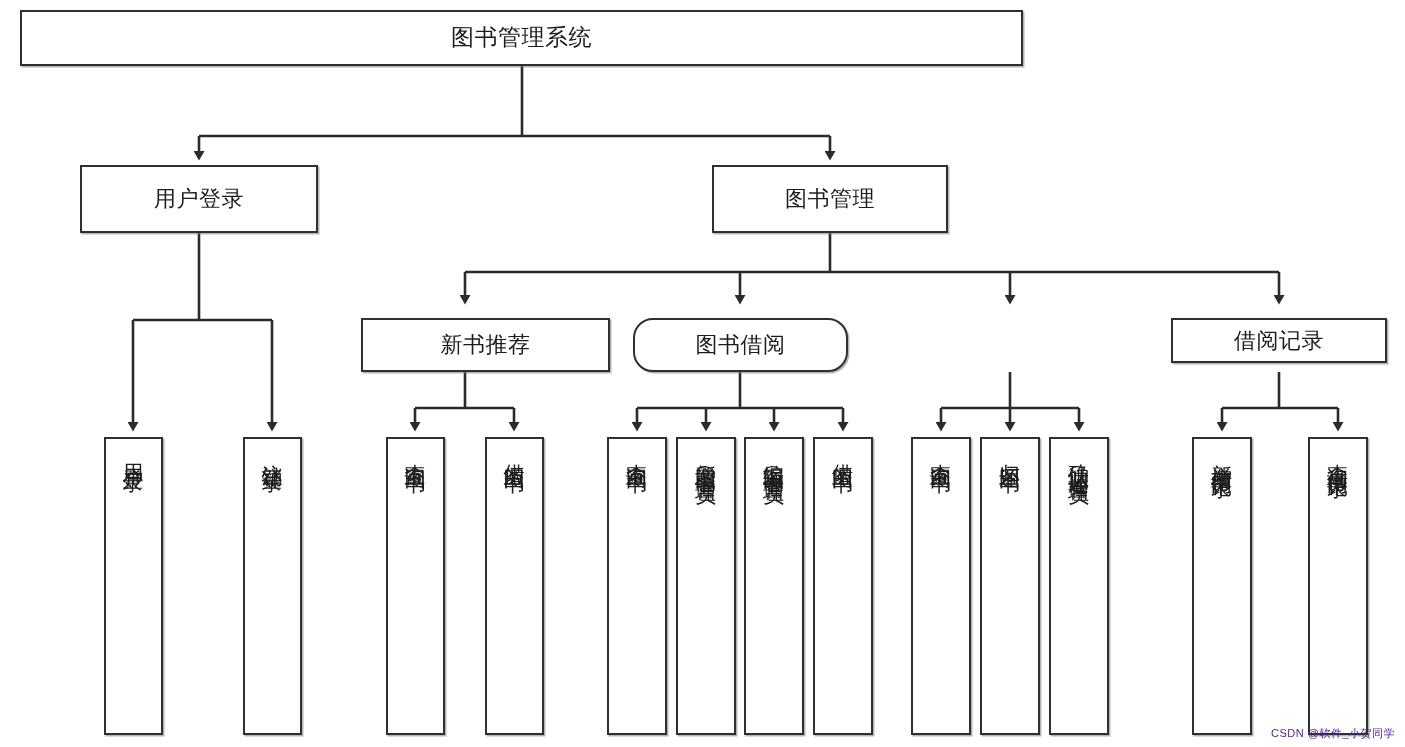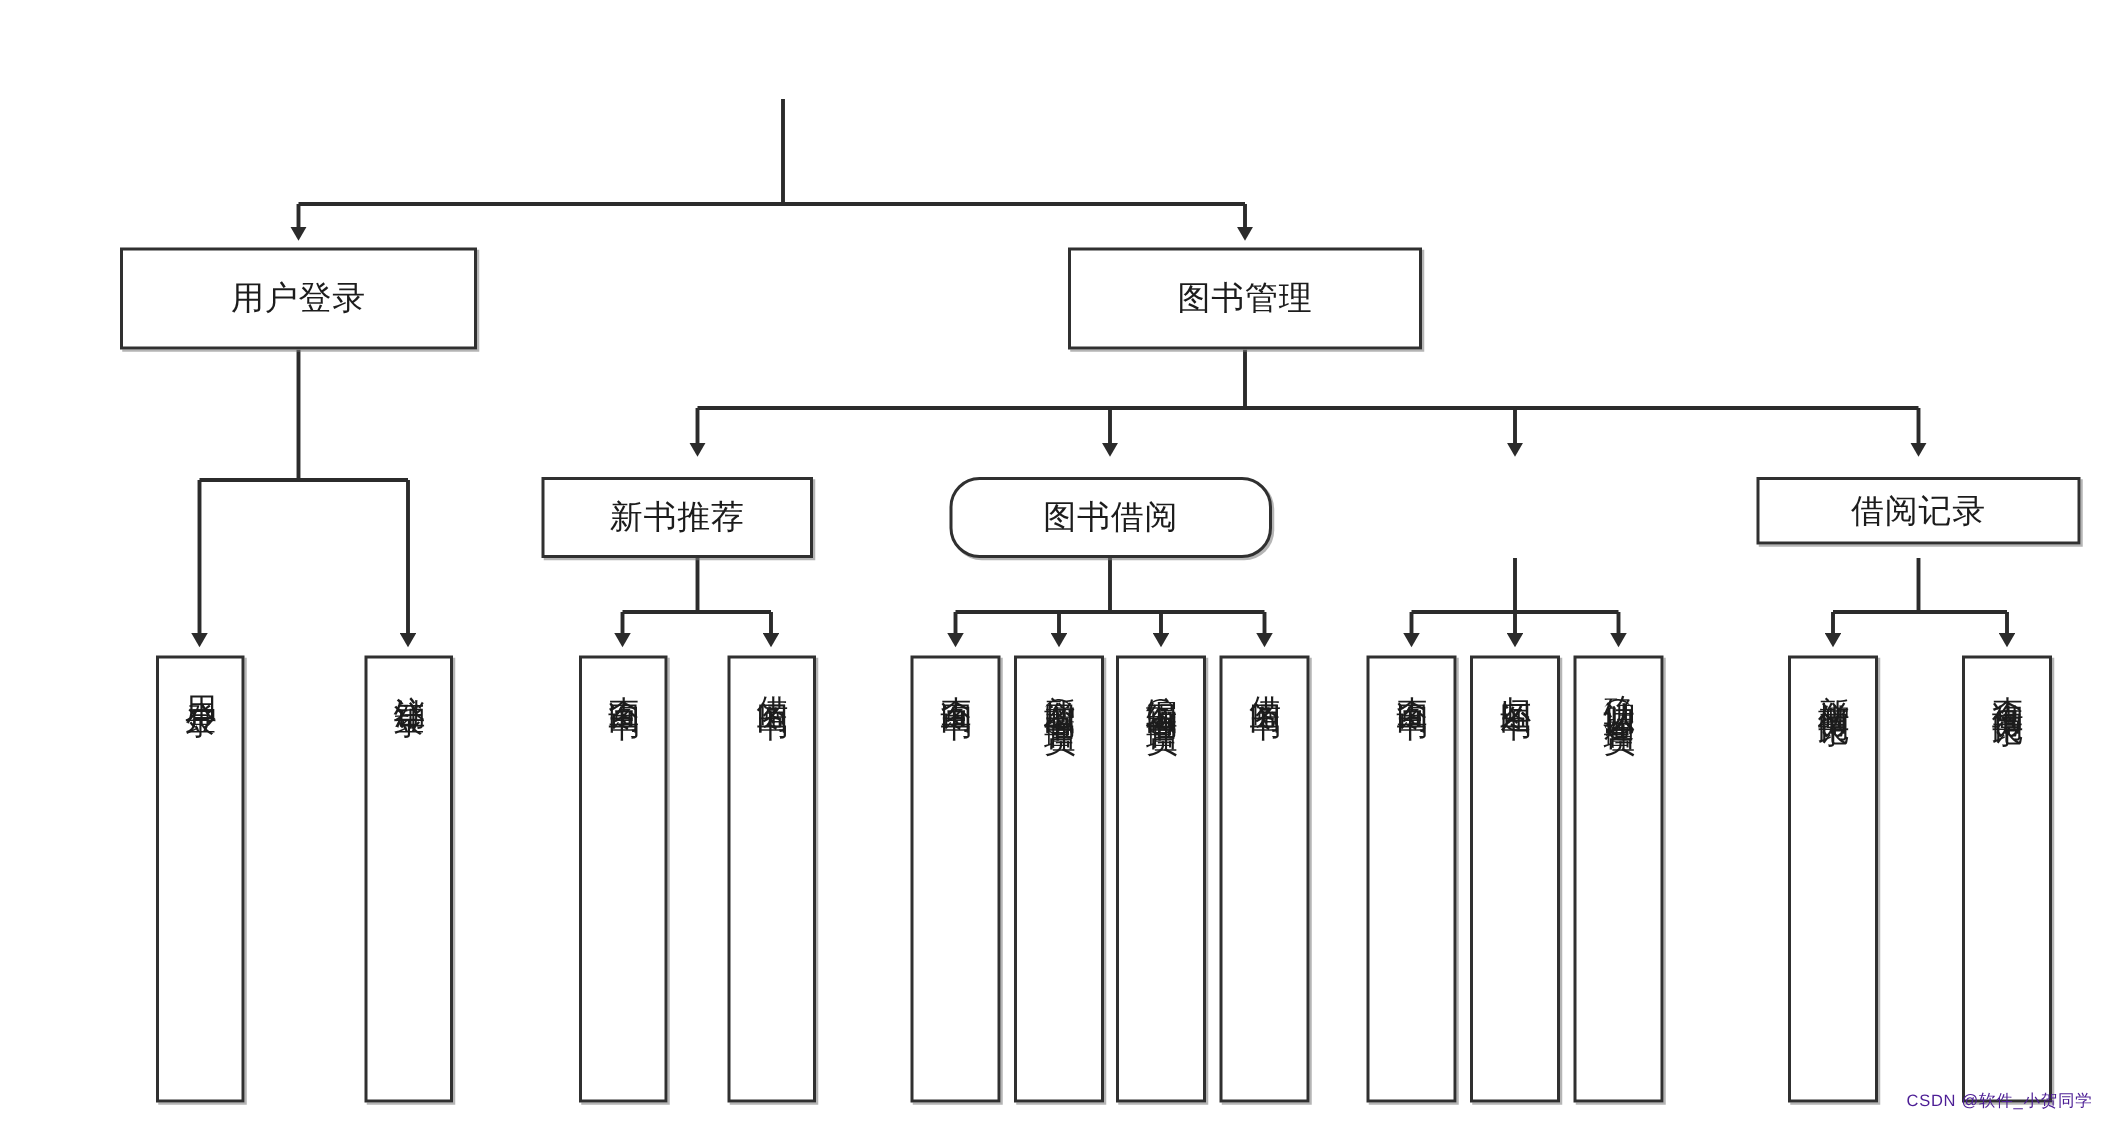--- a/index.html
+++ b/index.html
@@ -124,29 +124,32 @@
       <path d="M1010,408 L1010,423" marker-end="url(#arrow)"></path>
       <path d="M1079,408 L1079,423" marker-end="url(#arrow)"></path>
 
       <path d="M1279,372 L1279,408"></path>
       <path d="M1222,408 L1338,408"></path>
       <path d="M1222,408 L1222,423" marker-end="url(#arrow)"></path>
       <path d="M1338,408 L1338,423" marker-end="url(#arrow)"></path>
     </g>
   </svg>
 
+  <div class="node root" style="left:20px; top:10px; width:1003px; height:56px;">
+    <span class="lbl">图书管理系统</span>
+  </div>
 
   <div class="node h" style="left:80px; top:165px; width:238px; height:68px;">
     <span class="lbl">用户登录</span>
   </div>
   <div class="node h" style="left:712px; top:165px; width:236px; height:68px;">
     <span class="lbl">图书管理</span>
   </div>
 
-  <div class="node h" style="left:361px; top:318px; width:181px; height:54px;font-family:Liberation Serif, serif;">
+  <div class="node h" style="left:361px; top:318px; width:249px; height:54px;font-family:Liberation Serif, serif;">
     <span class="lbl">新书推荐</span>
   </div>
   <div class="node h" style="left:633px; top:318px; width:215px; height:54px;border-radius:20px;">
     <span class="lbl">图书借阅</span>
   </div>
   <div class="node h" style="left:1171px; top:318px; width:216px; height:45px;">
     <span class="lbl">借阅记录</span>
   </div>
 
   <div class="node v" style="left:104px; top:437px; width:59px; height:298px;">

